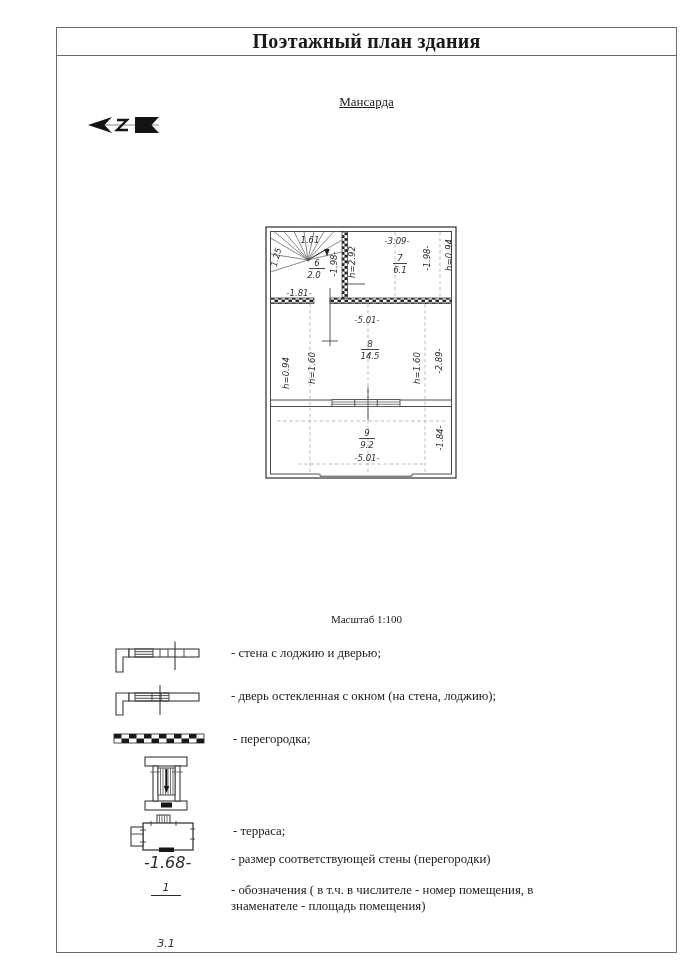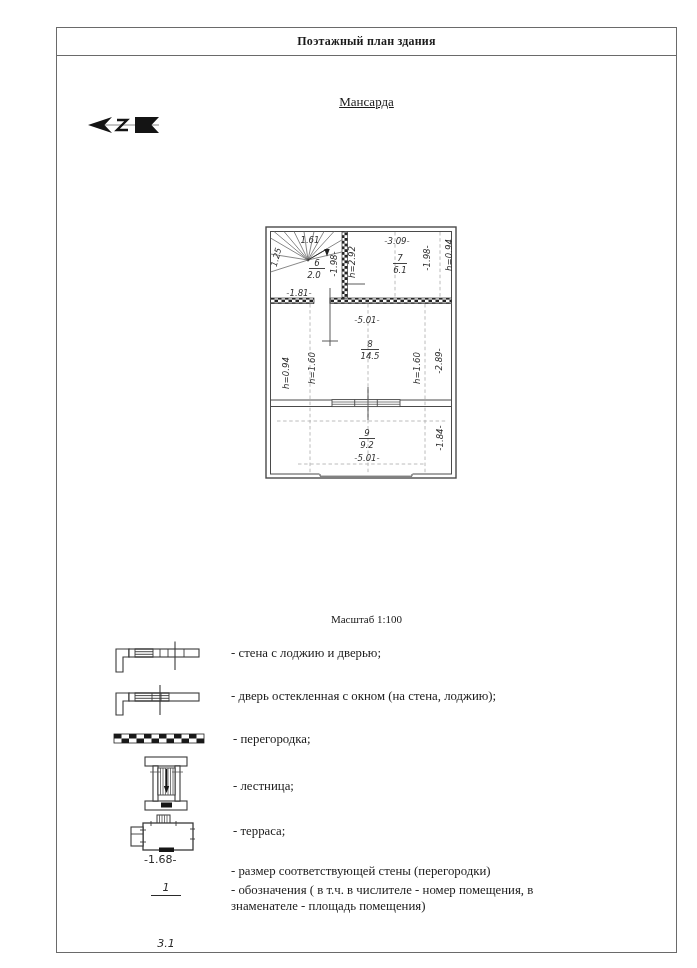--- a/index.html
+++ b/index.html
@@ -2,26 +2,26 @@
 <html><head>
 <meta charset="utf-8">
 <style>
   html,body{margin:0;padding:0;background:#fff;}
   .page{position:relative;width:697px;height:968px;background:#fff;overflow:hidden;
         font-family:"Liberation Serif", serif;color:#1a1a1a;}
   .frame{position:absolute;left:56px;top:27px;width:619px;height:924px;
          border:1.6px solid #6a6a6a;background:#fff;}
   .titlebar{position:absolute;left:0;top:0;width:100%;height:27px;
             border-bottom:1.6px solid #6a6a6a;display:flex;align-items:center;justify-content:center;}
-  .titlebar span{font-weight:bold;font-size:12px;letter-spacing:.2px;}
+  .titlebar span{font-weight:bold;font-size:20px;letter-spacing:.2px;}
   .floor-label{position:absolute;left:0;top:66px;width:100%;text-align:center;font-size:13px;text-decoration:underline;}
   .scale-label{position:absolute;left:0;top:585px;width:100%;text-align:center;font-size:11px;}
   .abs{position:absolute;}
   .legend-text{position:absolute;font-size:12.8px;line-height:15.5px;}
-  .dimtext{font-family:"DejaVu Sans", sans-serif;font-size:11px;color:#2a2a2a;}
+  .dimtext{font-family:"DejaVu Sans", sans-serif;font-style:italic;font-size:16px;color:#2a2a2a;}
   .fraction{font-family:"DejaVu Sans", sans-serif;font-style:italic;font-size:11px;color:#2a2a2a;
             text-align:center;width:30px;}
   .fraction .num{display:block;border-bottom:1.2px solid #2a2a2a;padding-bottom:1px;}
   .fraction .den{display:block;padding-top:1px;margin-top:40px;}
   svg text{font-family:"DejaVu Sans", sans-serif;font-style:italic;fill:#2e2e2e;}
 </style>
 </head>
 <body>
 
 <div class="page">
@@ -221,21 +221,20 @@
         <line x1="29" y1="13" x2="29" y2="40"></line>
         <line x1="31.5" y1="13" x2="31.5" y2="40"></line>
         <line x1="34" y1="13" x2="34" y2="40"></line>
         <line x1="11" y1="17" x2="22" y2="17"></line>
         <line x1="33" y1="17" x2="44" y2="17"></line>
       </g>
       <line x1="27.5" y1="14" x2="27.5" y2="33" stroke="#161616" stroke-width="1.6"></line>
       <polygon points="24.8,31 30.2,31 27.5,38" fill="#161616"></polygon>
       <rect x="22" y="47.5" width="11" height="5" fill="#161616"></rect>
     </svg>
-    <div class="legend-text" style="left:176px;top:751px;width:300px;">- лестница;</div>
 
     <svg class="abs" style="left:72px;top:784px;" width="70" height="44" viewBox="0 0 70 44">
       <rect x="28" y="3" width="13" height="9" fill="#fff" stroke="#3a3a3a" stroke-width="1"></rect>
       <g stroke="#555" stroke-width="0.8">
         <line x1="30.5" y1="3" x2="30.5" y2="12"></line>
         <line x1="33" y1="3" x2="33" y2="12"></line>
         <line x1="35.5" y1="3" x2="35.5" y2="12"></line>
         <line x1="38" y1="3" x2="38" y2="12"></line>
       </g>
       <rect x="14" y="11" width="50" height="27" fill="#fff" stroke="#3a3a3a" stroke-width="1.3"></rect>
@@ -247,21 +246,21 @@
         <line x1="22" y1="9" x2="22" y2="14"></line>
         <line x1="47" y1="9" x2="47" y2="14"></line>
         <line x1="61" y1="17" x2="66" y2="17"></line>
         <line x1="61" y1="27" x2="66" y2="27"></line>
       </g>
       <rect x="30" y="35.5" width="15" height="4.5" fill="#161616"></rect>
     </svg>
     <div class="legend-text" style="left:176px;top:796px;width:300px;">- терраса;</div>
 
     <div class="dimtext abs" style="left:87px;top:825px;">-1.68-</div>
-    <div class="legend-text" style="left:174px;top:824px;width:420px;margin-top:12px;">- размер соответствующей стены (перегородки)</div>
+    <div class="legend-text" style="left:174px;top:824px;width:420px;">- размер соответствующей стены (перегородки)</div>
 
     <div class="fraction abs" style="left:94px;top:853px;">
       <span class="num">1</span>
       <span class="den">3.1</span>
     </div>
     <div class="legend-text" style="left:174px;top:855px;width:355px;">- обозначения ( в т.ч. в числителе - номер помещения, в знаменателе - площадь помещения)</div>
 
   </div>
 </div>
 

